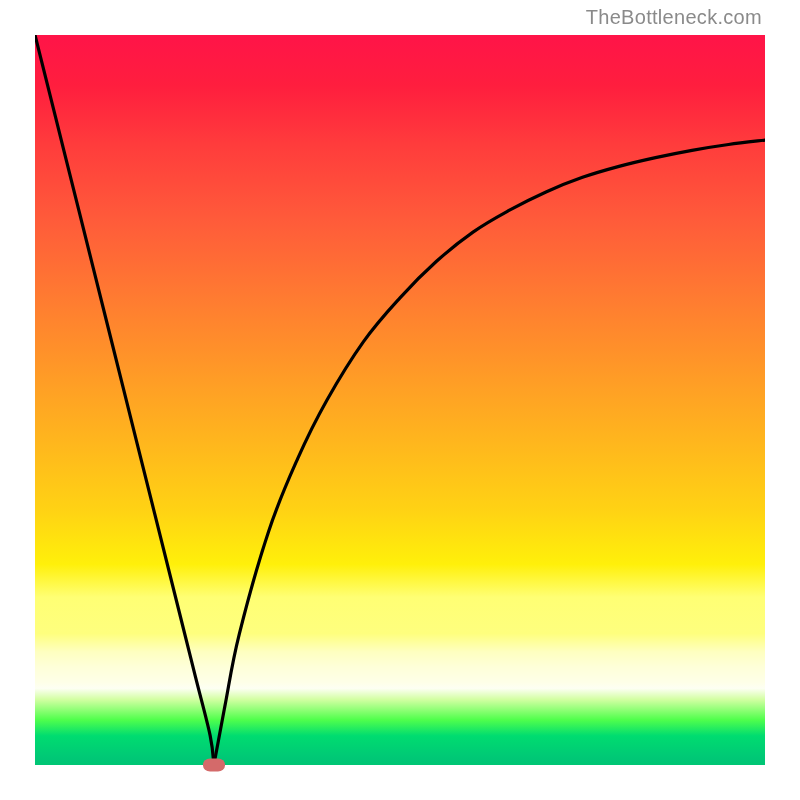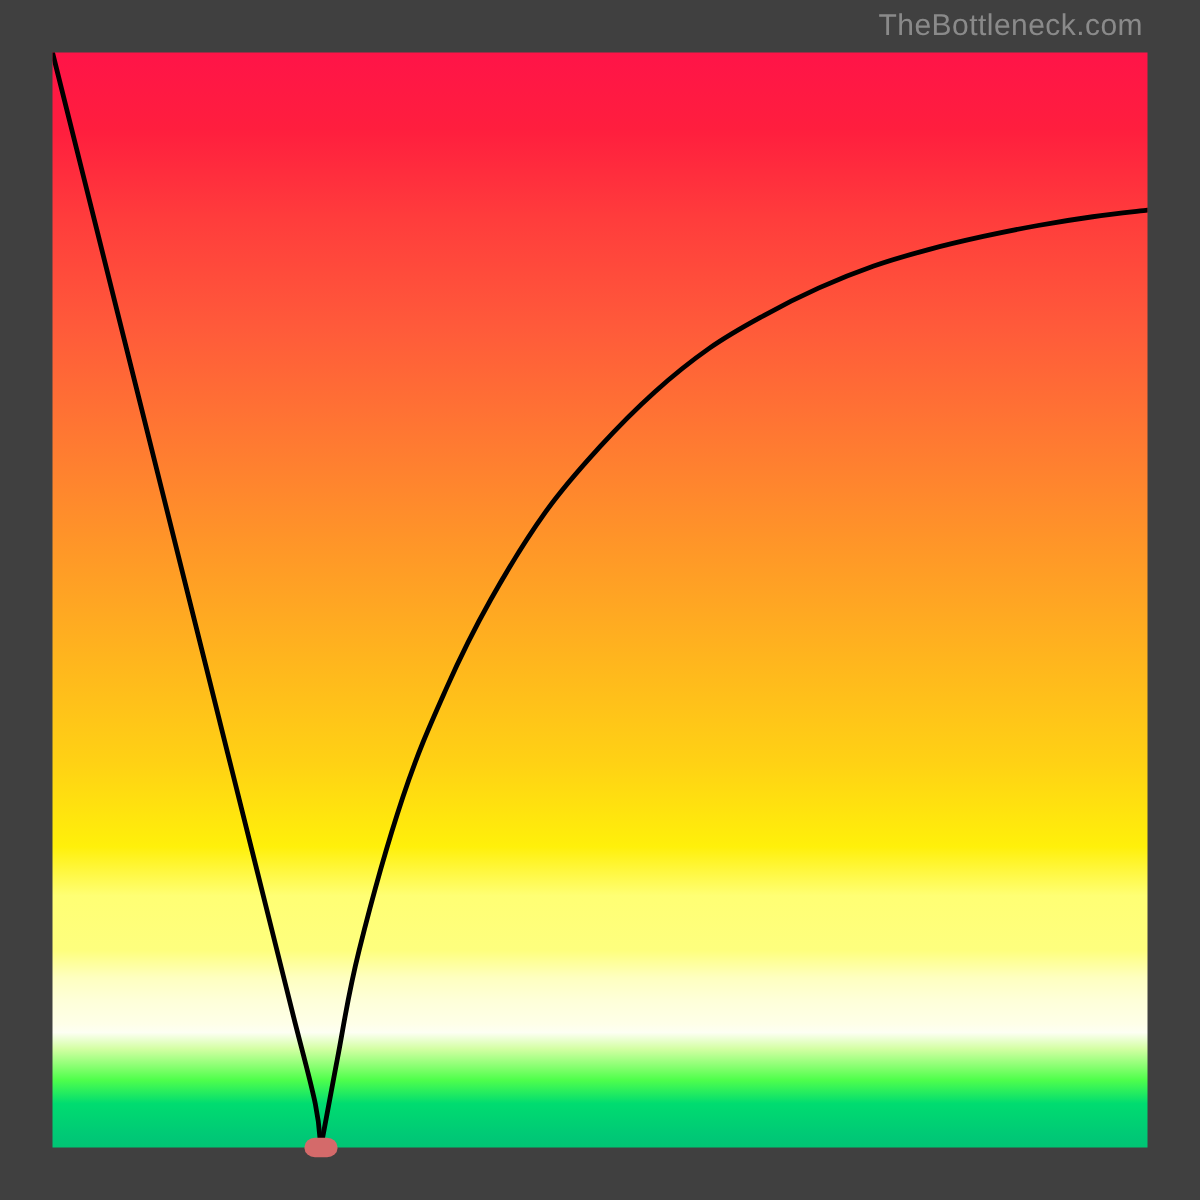--- a/index.html
+++ b/index.html
@@ -8,21 +8,21 @@
     background: #000;
     width: 800px;
     height: 800px;
     overflow: hidden;
     font-family: Arial, Helvetica, sans-serif;
   }
   .frame {
     position: relative;
     width: 800px;
     height: 800px;
-    background: #404040;
+    background: #ffffff;
   }
   .plot-area {
     position: absolute;
     left: 35px;
     top: 35px;
     width: 730px;
     height: 730px;
     background: linear-gradient(
       to bottom,
       #ff1448 0%,

